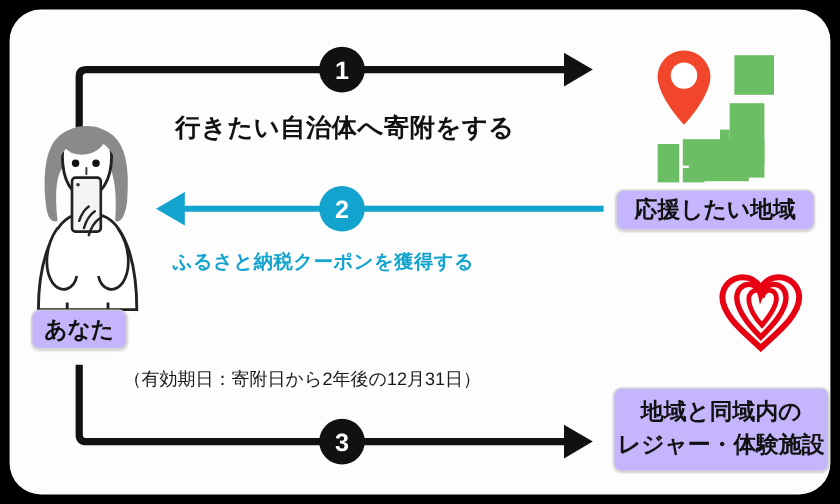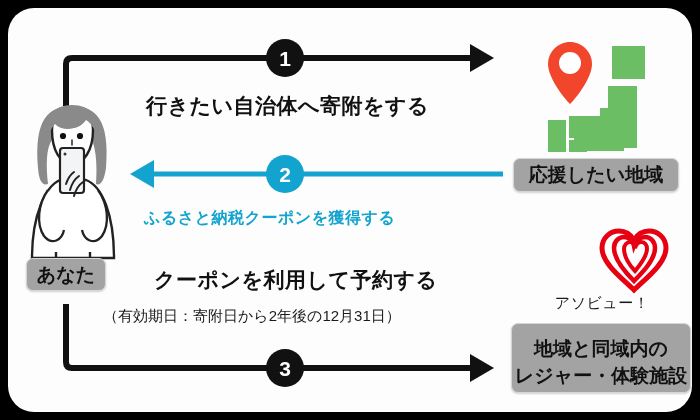--- a/index.html
+++ b/index.html
@@ -72,21 +72,21 @@
     top: 299px;
     font-size: 15px;
     color: #1a1a1a;
     white-space: nowrap;
     font-weight: normal;
   }
 
   
   .tag-box {
     position: absolute;
-    background: #a3a3a3;
+    background: #c4b5fd;
     border: 1px solid #d6d6d6;
     border-radius: 7px;
     box-shadow: 0 1px 2px rgba(0,0,0,0.18);
     font-weight: bold;
     color: #111111;
     text-align: center;
     display: flex;
     align-items: center;
     justify-content: center;
     box-sizing: border-box;
@@ -108,21 +108,20 @@
   }
   #tag-facility {
     left: 503px;
     top: 315px;
     width: 180px;
     height: 70px;
     font-size: 19px;
     line-height: 1.45;
     flex-direction: column;
     padding: 2px 16px;
-    justify-content: flex-end;
   }
   #tag-facility span { display: block; }
 
   
   #asoview-word {
     position: absolute;
     left: 524px;
     top: 286px;
     width: 140px;
     text-align: center;
@@ -231,29 +230,27 @@
                  C628,237 630,234 633,234 C637,234 639,237 639,241
                  C639,249 631,258 627,263 C622,258 616,249 616,241 Z" fill="none" stroke="#E60012" stroke-width="4"></path>
       </g>
 
     </svg>
 
     <div class="step-text" id="step1-label">行きたい自治体へ寄附をする</div>
 
     <div class="step-text" id="step2-label">ふるさと納税クーポンを獲得する</div>
 
-    <div class="step-text" id="step3-label">クーポンを利用して予約する</div>
 
     <div id="step3-note">（有効期日：寄附日から2年後の12月31日）</div>
 
     <div class="tag-box" id="tag-you">あなた</div>
 
     <div class="tag-box" id="tag-region">応援したい地域</div>
 
-    <div id="asoview-word">アソビュー！</div>
 
     <div class="tag-box" id="tag-facility">
       <span>地域と同域内の</span>
       <span>レジャー・体験施設</span>
     </div>
 
   </div>
 </div>
 
 </body></html>

